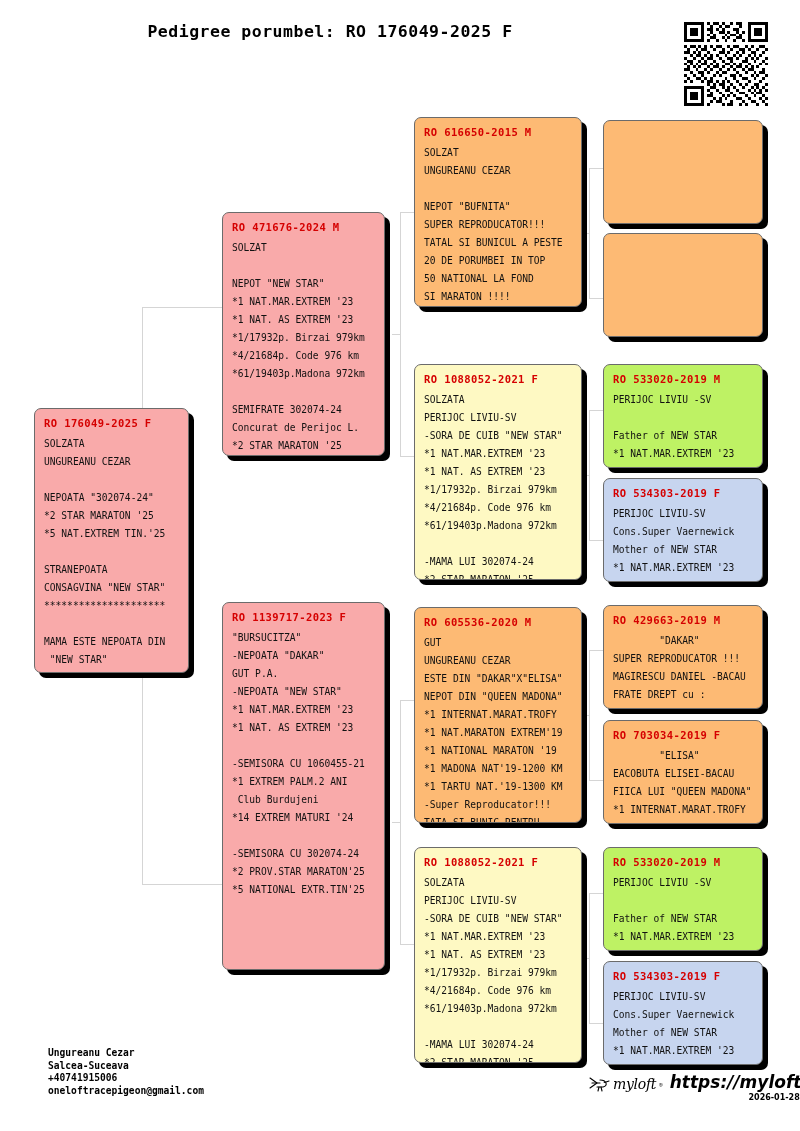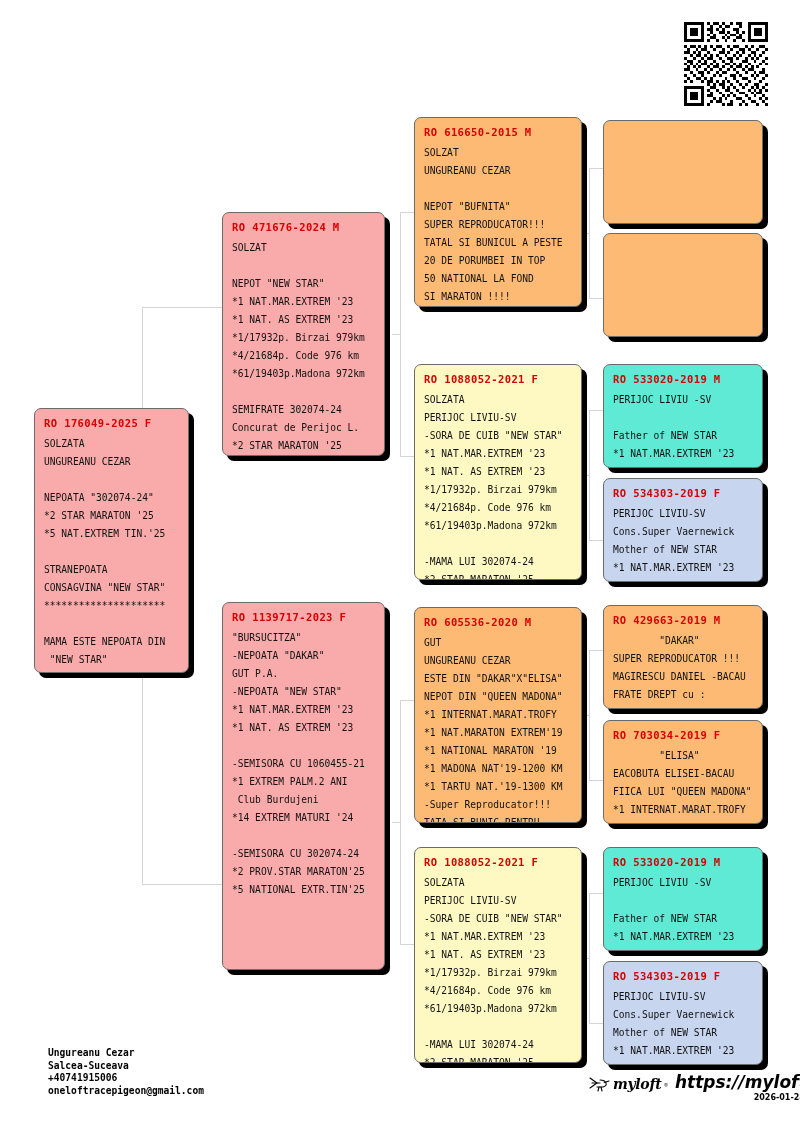--- a/index.html
+++ b/index.html
@@ -51,55 +51,56 @@
   }
   .card .body {
     font-size: 9.6px;
     line-height: 18px;
     color: #111;
     white-space: pre;
   }
   .card.pink      { background: #f9aaaa; }
   .card.lightpink { background: #fef9c3; }
   .card.white     { background: #fdba74; }
-  .card.yellow    { background: #5eead4; }
+  .card.yellow    { background: #bef264; }
   .card.blue      { background: #c7d5ef; }
 
   
   #footer-left {
     position: absolute; left: 48px; top: 1047px;
     font-size: 9.6px; line-height: 12.6px;
     font-weight: bold; color: #000; white-space: pre;
   }
   #footer-right {
     position: absolute; left: 588px; top: 1072px;
     display: flex; align-items: flex-start; gap: 7px;
   }
   #brand-mark { display: flex; align-items: center; gap: 3px; padding-top: 3px; }
   #brand-word {
     font-family: "DejaVu Serif", "Liberation Serif", serif;
-    font-style: italic; font-weight: bold; font-size: 14px;
+    font-style: italic; font-weight: normal; font-size: 14px;
     color: #000; letter-spacing: -0.3px;
   }
   #brand-tm { font-size: 6px; vertical-align: super; color: #000; }
   #site { text-align: right; }
   #site-url {
     font-family: "DejaVu Sans", "Liberation Sans", sans-serif;
     font-style: italic; font-weight: bold; font-size: 17px; color: #000;
   }
   #site-time {
     font-family: "DejaVu Sans", "Liberation Sans", sans-serif;
     font-weight: bold; font-size: 8px; color: #000; margin-top: 1px;
   }
 </style>
 </head>
 <body>
 
 <div id="page">
 
+  <div id="title">Pedigree porumbel: RO 176049-2025 F</div>
 
   <div id="qr">
     <svg width="84" height="84" viewBox="0 0 29 29" shape-rendering="crispEdges">
       <rect width="29" height="29" fill="#fff"></rect>
       <g fill="#000">
 
         <path d="M0 0h7v7H0z"></path>
           <path d="M1 1h5v5H1z" fill="#fff"></path>
           <path d="M2 2h3v3H2z"></path>
         <path d="M22 0h7v7h-7z"></path>

